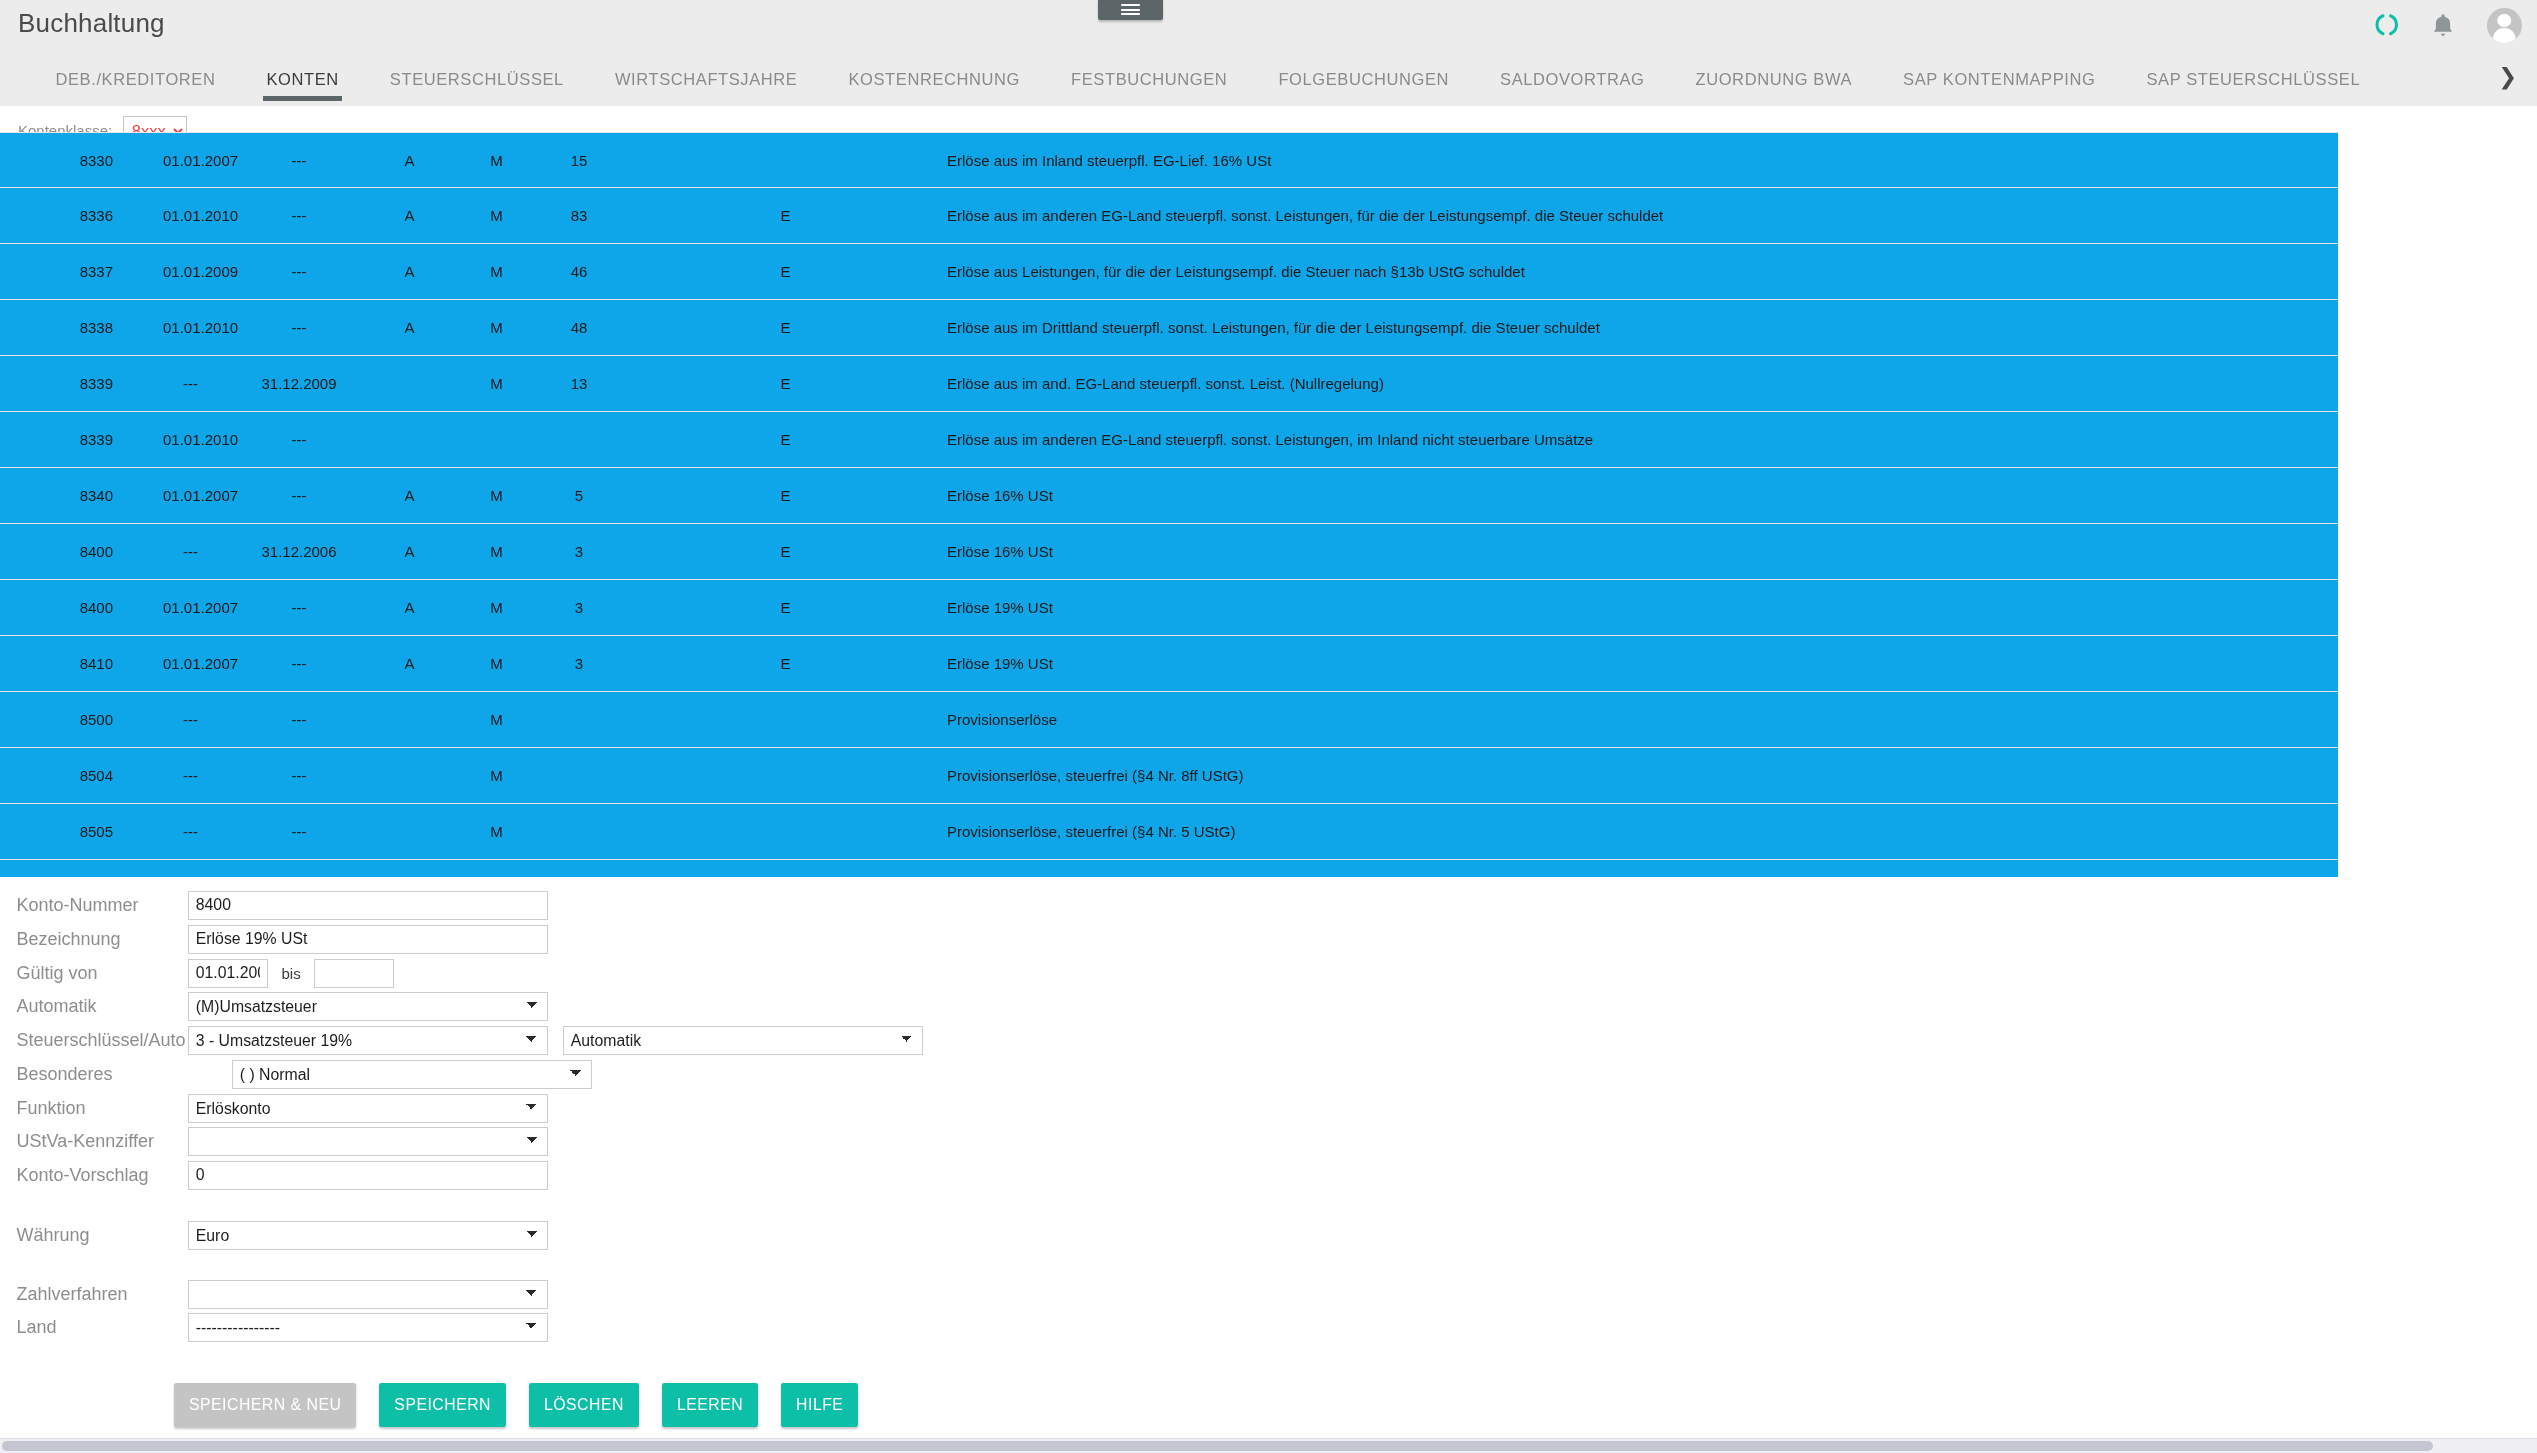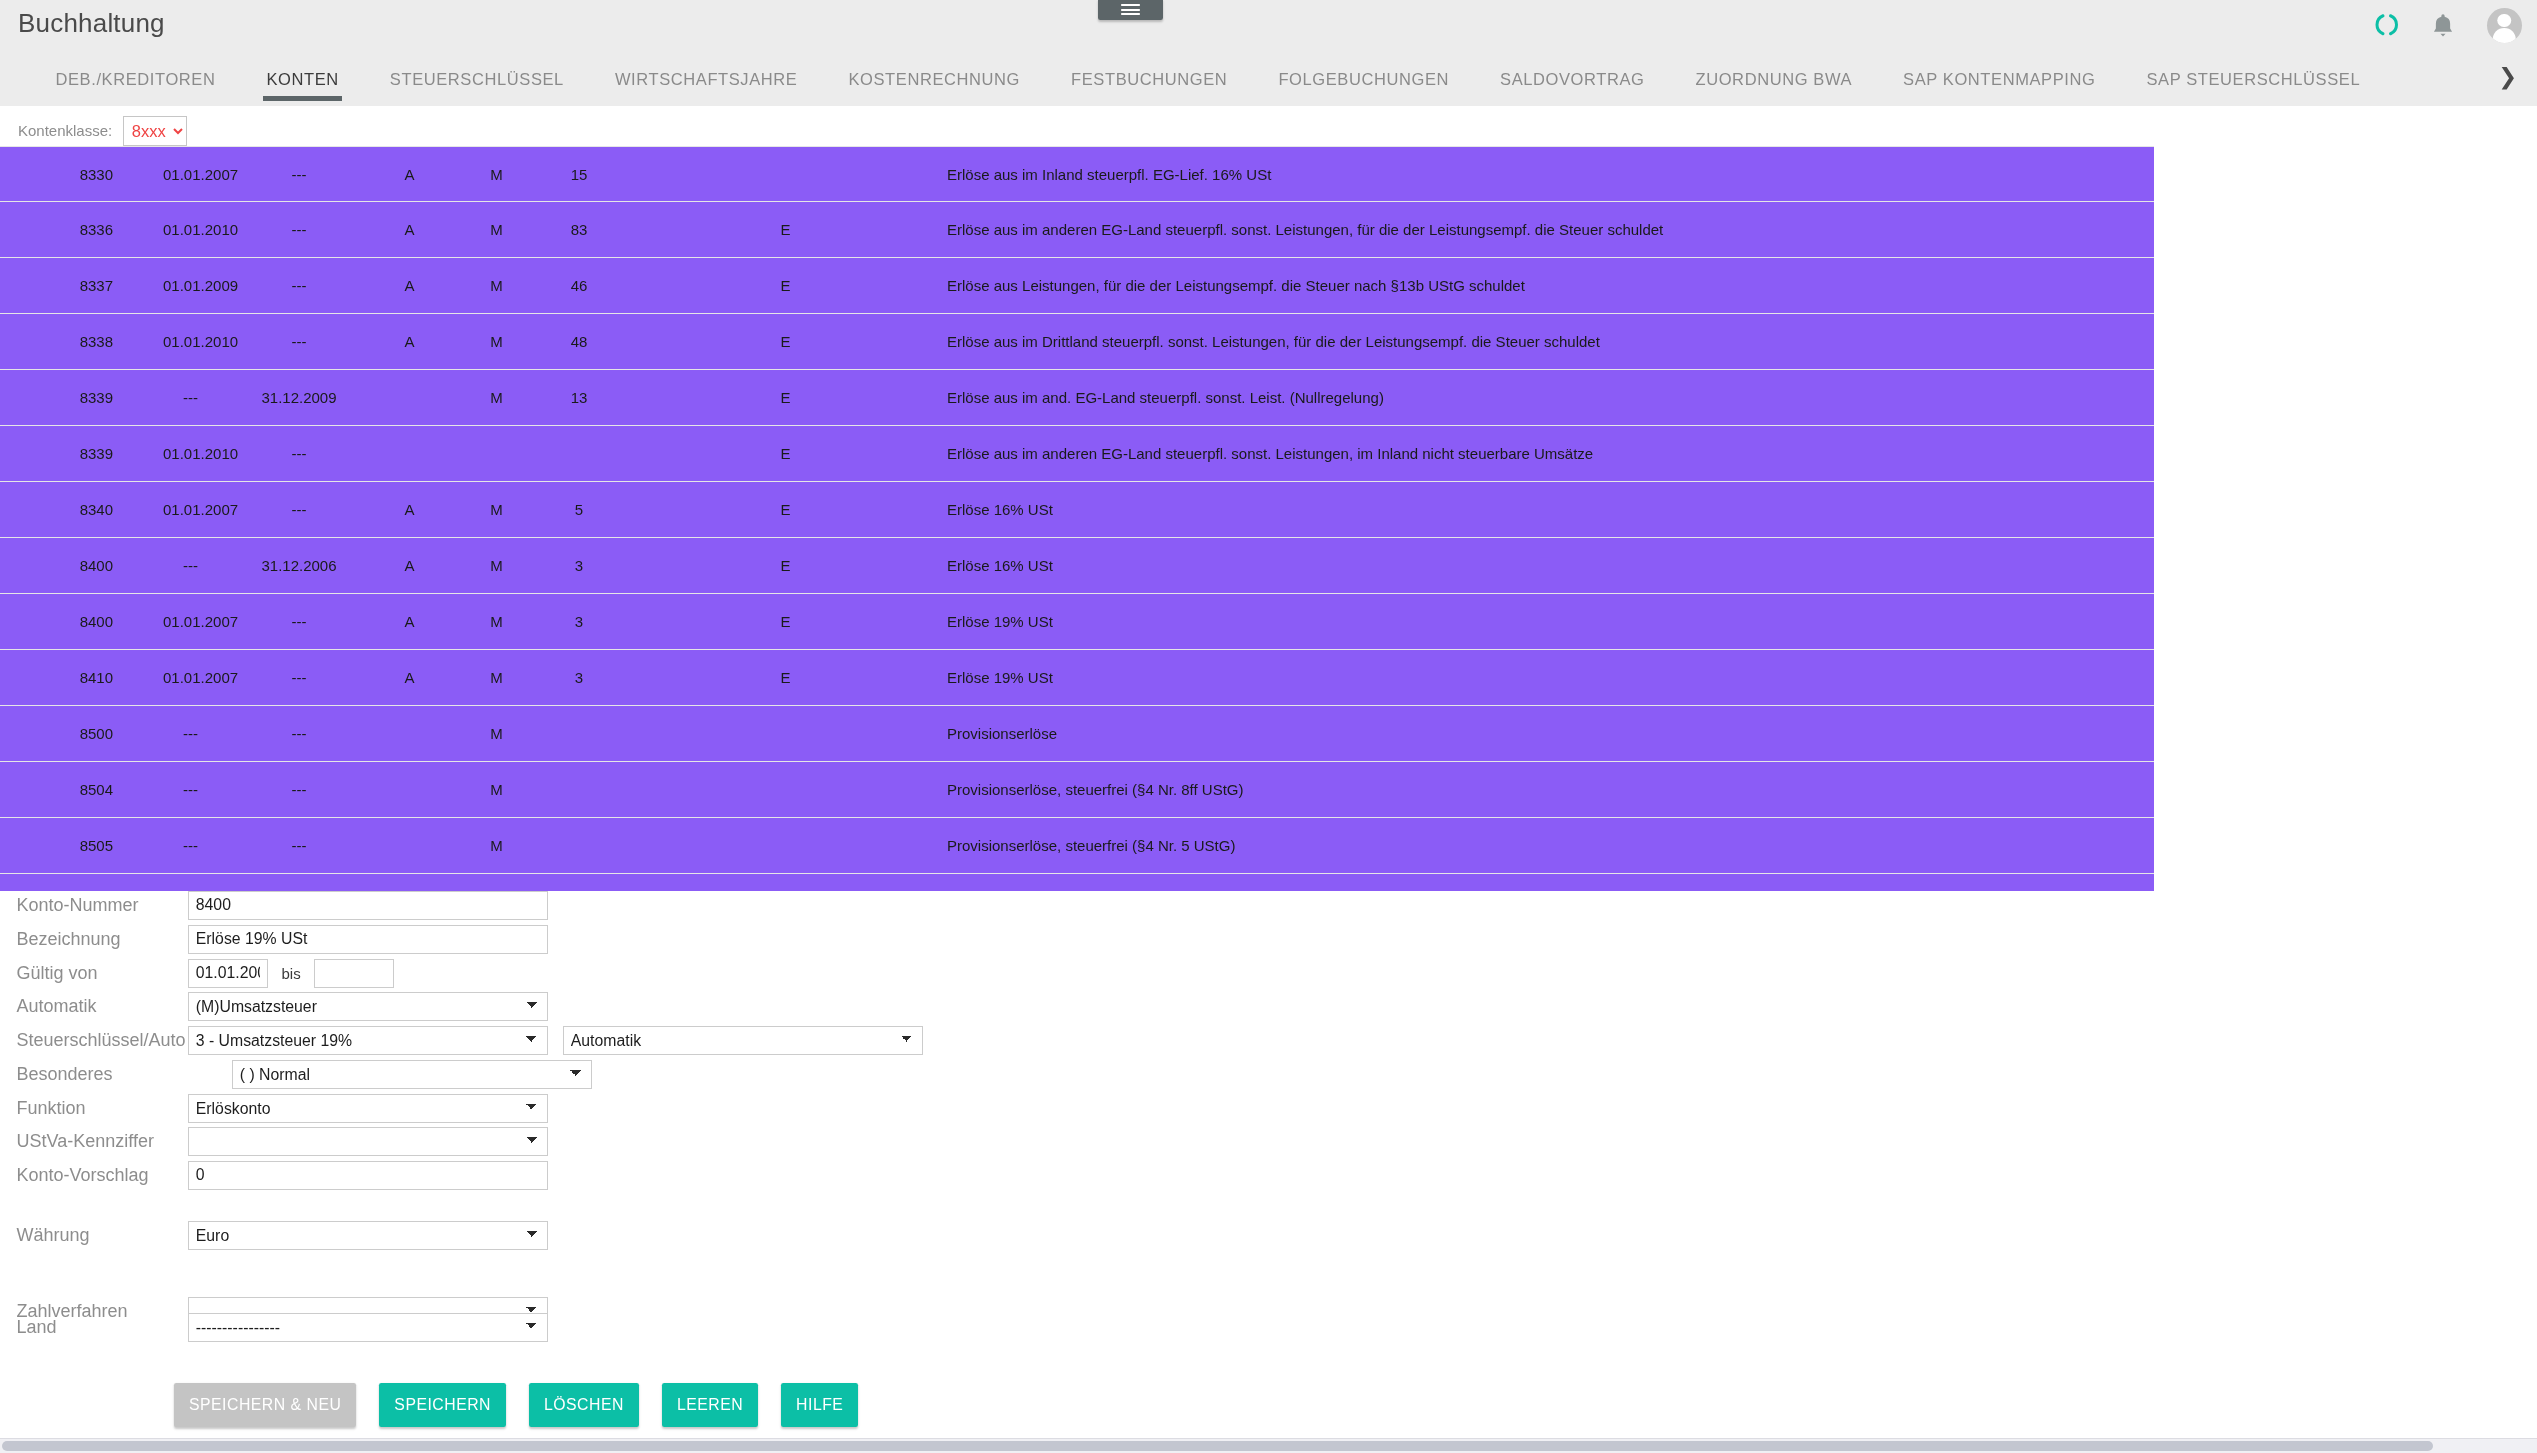--- a/index.html
+++ b/index.html
@@ -72,22 +72,22 @@
   }
   .filter-label { font-size:15px; color:#8d8d8d; margin-right:10.5px; }
   .filter-select {
     font-size:16.5px; color:#ef4444; border:0.8px solid #c6c6c6; background:#fff;
     height:30px; padding:0 4px; font-family:"Liberation Sans", sans-serif;
     border-radius:0;
   }
 
   
   .table-wrap {
-    position:absolute; left:0; top:146px; width:2154px; height:745px;
-    overflow:hidden; background:#8b5cf6;
+    position:absolute; left:0; top:132px; width:2338px; height:745px;
+    overflow:hidden; background:#0ea5e9;
   }
   .row {
     display:flex; align-items:center; height:56px;
     border-bottom:0.8px solid #e6e6e6;
     font-size:15px; color:#1a1a1a;
   }
   .row:first-child { border-top:0.8px solid #e6e6e6; }
   .c { flex:none; }
   .c-konto   { width:113px; text-align:right; }
   .c-von     { width:105px; text-align:center; padding-left:50px; }
@@ -420,21 +420,21 @@
         </span>
     </div>
 
     <div class="frow" style="top:330px;">
       <span class="flabel">Währung</span>
       <span class="fctrl">
           <select class="sel w-main"><option>Euro</option></select>
         </span>
     </div>
 
-    <div class="frow" style="top:406px;">
+    <div class="frow" style="top:389px;">
       <span class="flabel">Zahlverfahren</span>
       <span class="fctrl">
           <select class="sel w-main"><option></option></select>
         </span>
     </div>
 
     <div class="frow" style="top:422px;">
       <span class="flabel">Land</span>
       <span class="fctrl">
           <select class="sel w-main"><option>----------------</option></select>

